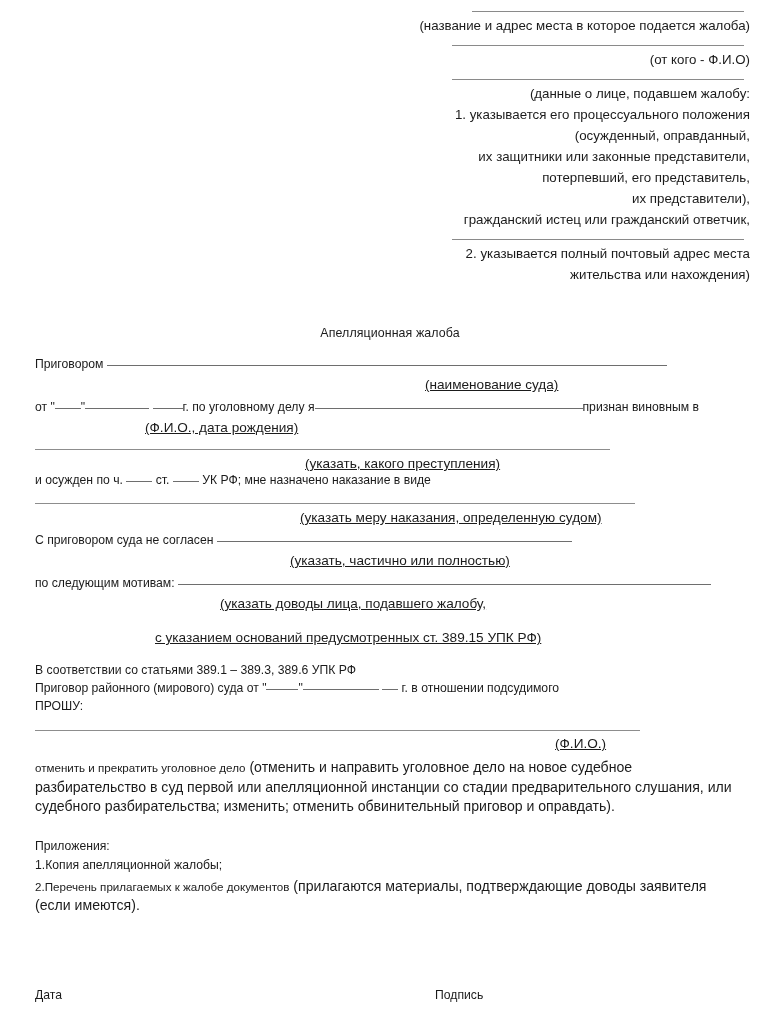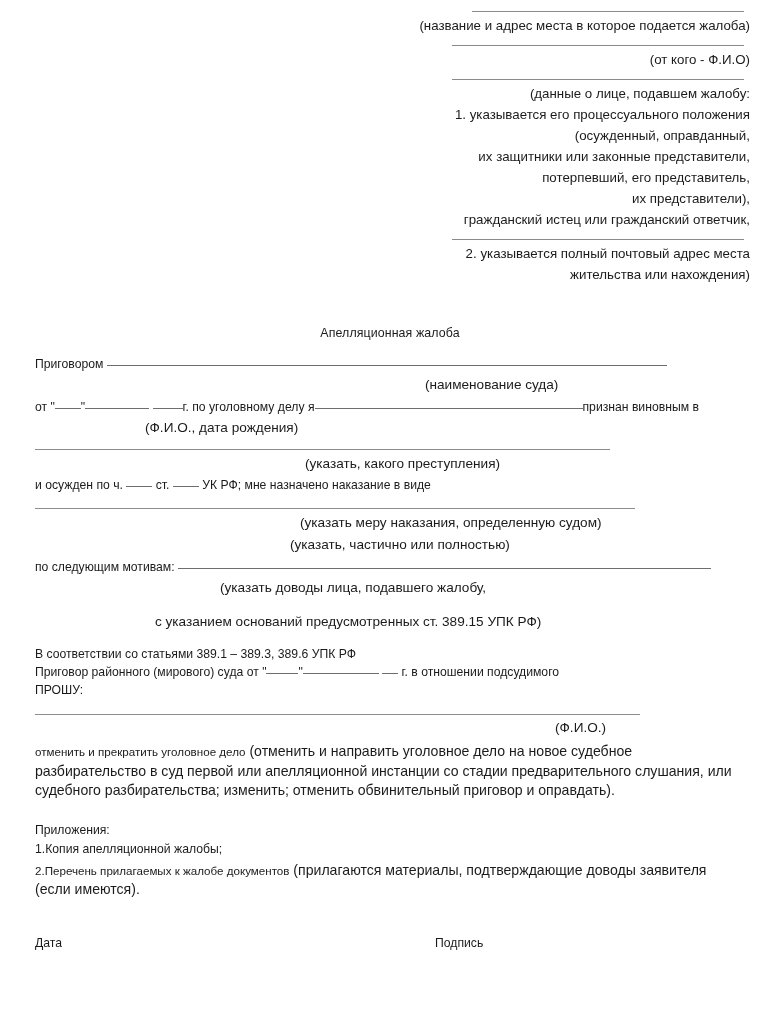--- a/index.html
+++ b/index.html
@@ -73,20 +73,21 @@
     position: relative;
     font-size: 12.2px;
     line-height: 15px;
     white-space: nowrap;
   }
 
   .caption {
     font-size: 13.6px;
     line-height: 18px;
     white-space: nowrap;
+    text-decoration: underline;
   }
 
   
   .blank {
     display: inline-block;
     border-bottom: 1px solid #6e6e6e;
     vertical-align: baseline;
     position: relative;
     top: -2px;
   }
@@ -104,21 +105,21 @@
     width: 700px;
     white-space: normal;
   }
   .para .lead {
     font-size: 11.6px;
   }
 
   .footer-row {
     position: absolute;
     left: 35px;
-    top: 936px;
+    top: 988px;
     width: 712px;
     font-size: 12.2px;
   }
   .footer-row .sig {
     position: absolute;
     left: 400px;
     top: 0;
   }
 </style>
 </head>
@@ -165,32 +166,36 @@
       <span>от "</span><span class="blank" style="width:26px;"></span><span>"</span><span class="blank" style="width:64px;"></span> <span class="blank" style="width:30px;"></span><span>г. по уголовному делу я</span><span class="blank" style="width:268px;"></span><span>признан виновным в</span>
     </div>
 
 
     <div class="caption" style="margin-top:4px; padding-left:110px;">(Ф.И.О., дата рождения)</div>
 
     <div class="body-rule" style="width:575px; margin-top:12px;"></div>
 
     <div class="caption" style="margin-top:5px; padding-left:270px;">(указать, какого преступления)</div>
 
-    <div class="ln" style="margin-top:5px;">
+    <div class="ln" style="">
       <span>и осужден по ч.</span>
       <span class="blank" style="width:26px;"></span>
       <span>ст.</span>
       <span class="blank" style="width:26px;"></span>
       <span>УК РФ; мне назначено наказание в виде</span>
     </div>
 
     <div class="body-rule" style="width:600px; margin-top:15px;"></div>
 
     <div class="caption" style="margin-top:5px; padding-left:265px;">(указать меру наказания, определенную судом)</div>
 
+    <div class="ln" style="margin-top:6px;">
+      <span>С приговором суда не согласен</span>
+      <span class="blank" style="width:355px;"></span>
+    </div>
 
     <div class="caption" style="margin-top:4px; padding-left:255px;">(указать, частично или полностью)</div>
 
     <div class="ln" style="margin-top:6px;">
       <span>по следующим мотивам:</span>
       <span class="blank" style="width:533px;"></span>
     </div>
 
     <div class="caption" style="margin-top:4px; padding-left:185px;">(указать доводы лица, подавшего жалобу,</div>
     <div class="caption" style="margin-top:16px; padding-left:120px;">с указанием оснований предусмотренных ст. 389.15 УПК РФ)</div>

